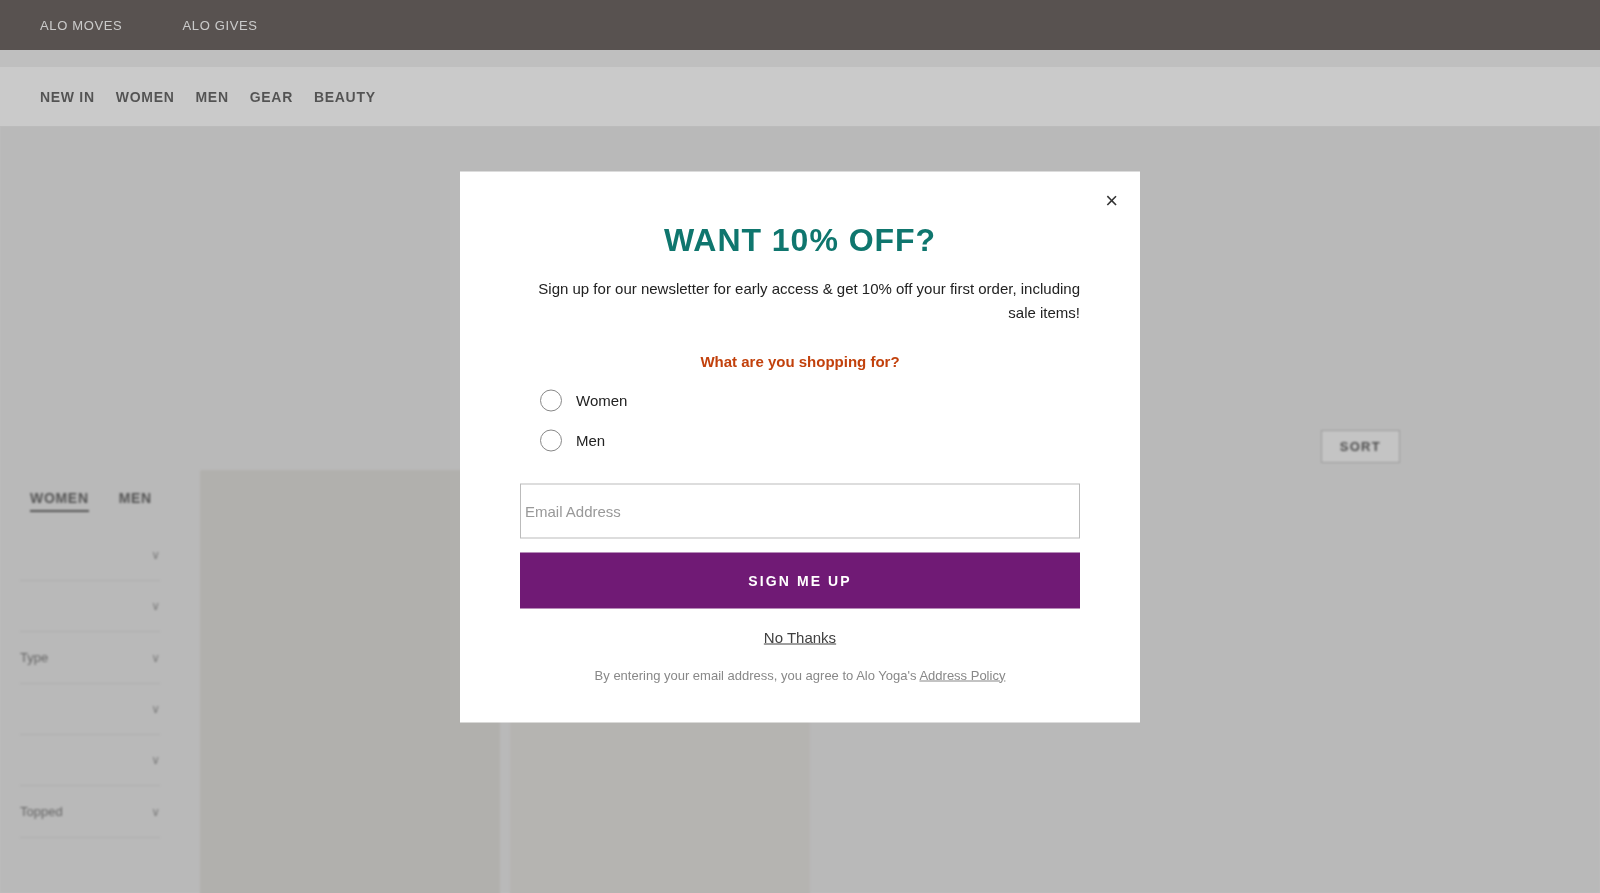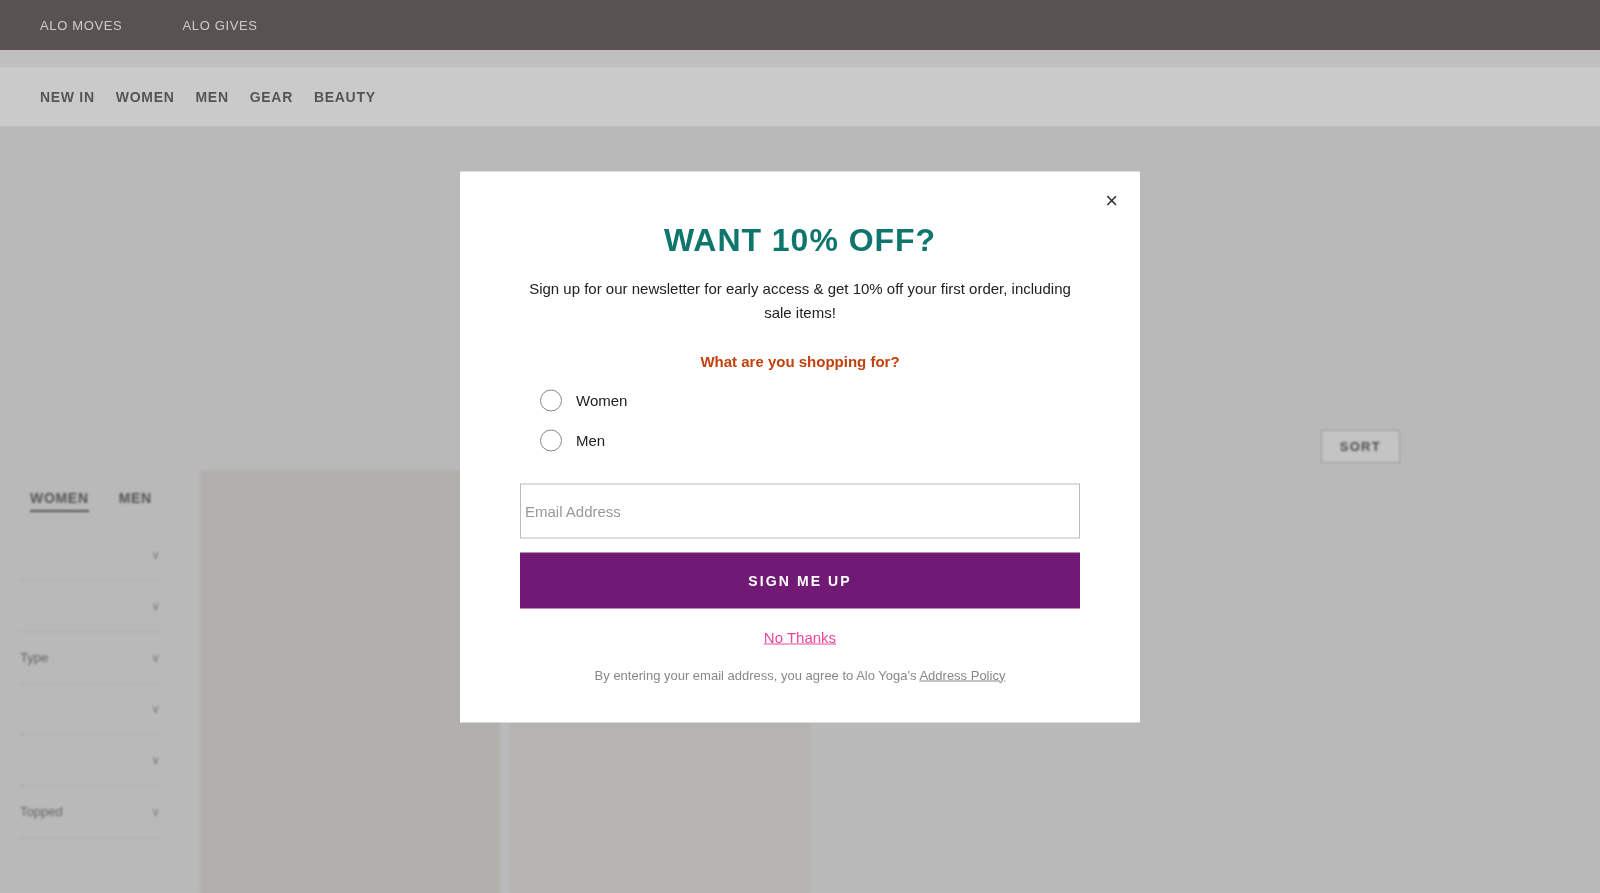--- a/index.html
+++ b/index.html
@@ -210,21 +210,21 @@
       font-weight: 800;
       text-align: center;
       letter-spacing: 0.03em;
       text-transform: uppercase;
       color: #0f766e;
       margin-bottom: 18px;
     }
 
     .modal-subtitle {
       font-size: 15px;
-      text-align: center;
+      text-align: right;
       color: #222;
       line-height: 1.6;
       margin-bottom: 28px;
     }
 
     .modal-question {
       font-size: 15px;
       font-weight: 700;
       text-align: center;
       color: #c2410c;
@@ -285,21 +285,21 @@
       border: none;
       cursor: pointer;
       margin-bottom: 20px;
     }
 
     
     .no-thanks {
       display: block;
       text-align: center;
       font-size: 15px;
-      color: #ec4899;
+      color: #404040;
       text-decoration: underline;
       background: none;
       border: none;
       cursor: pointer;
       margin-bottom: 22px;
       width: 100%;
     }
 
     
     .privacy-note {

